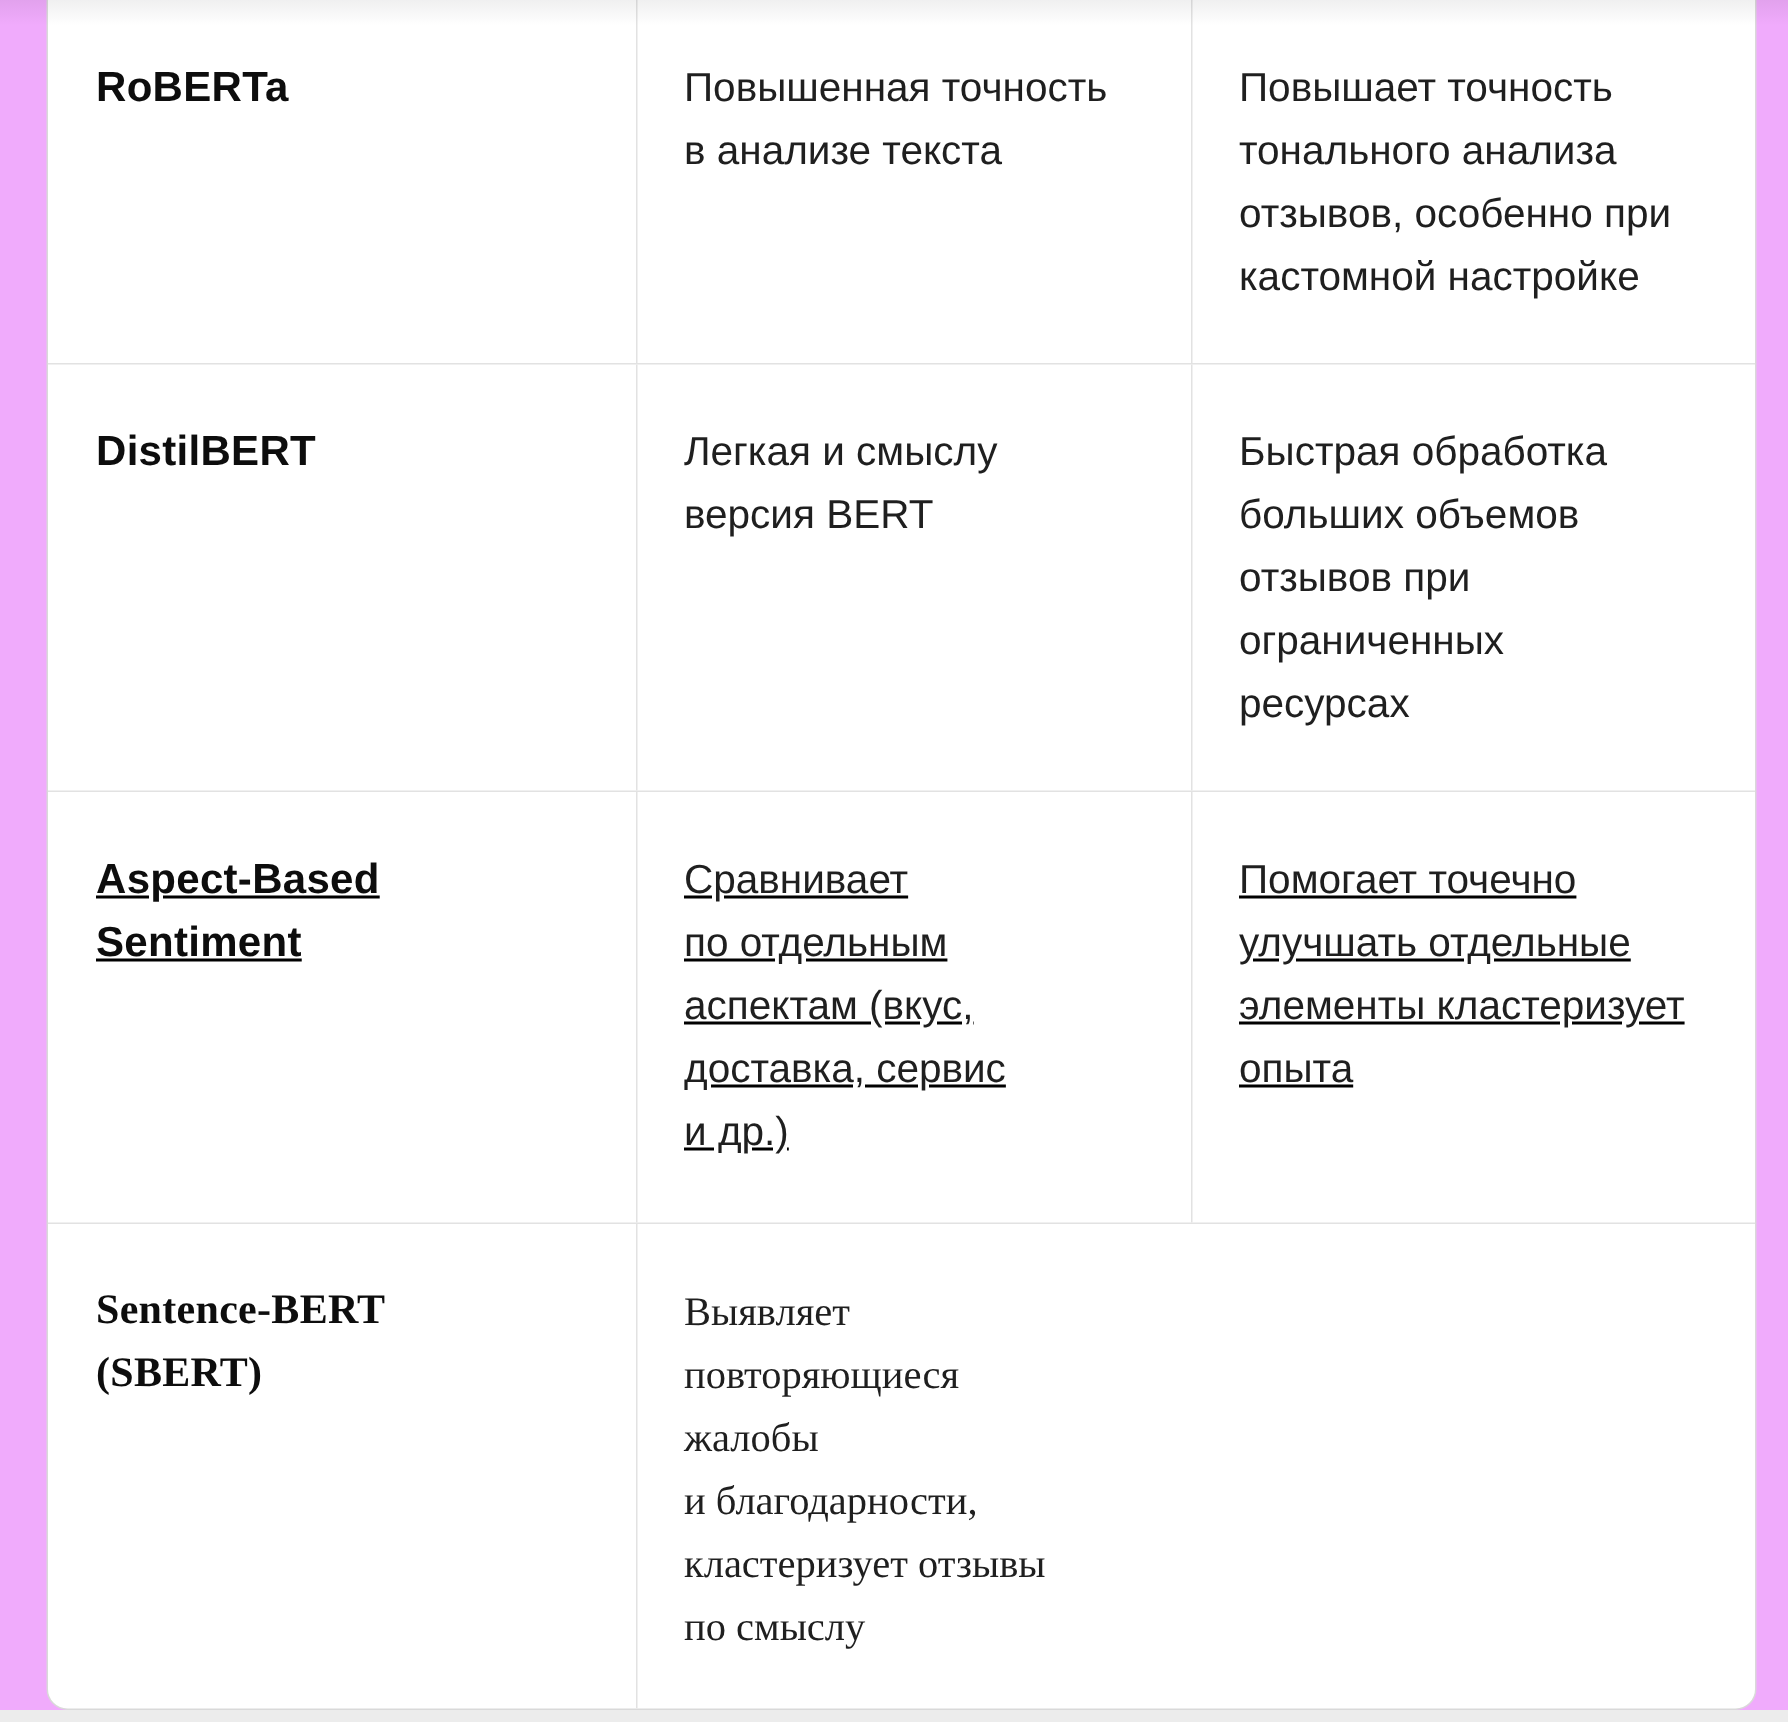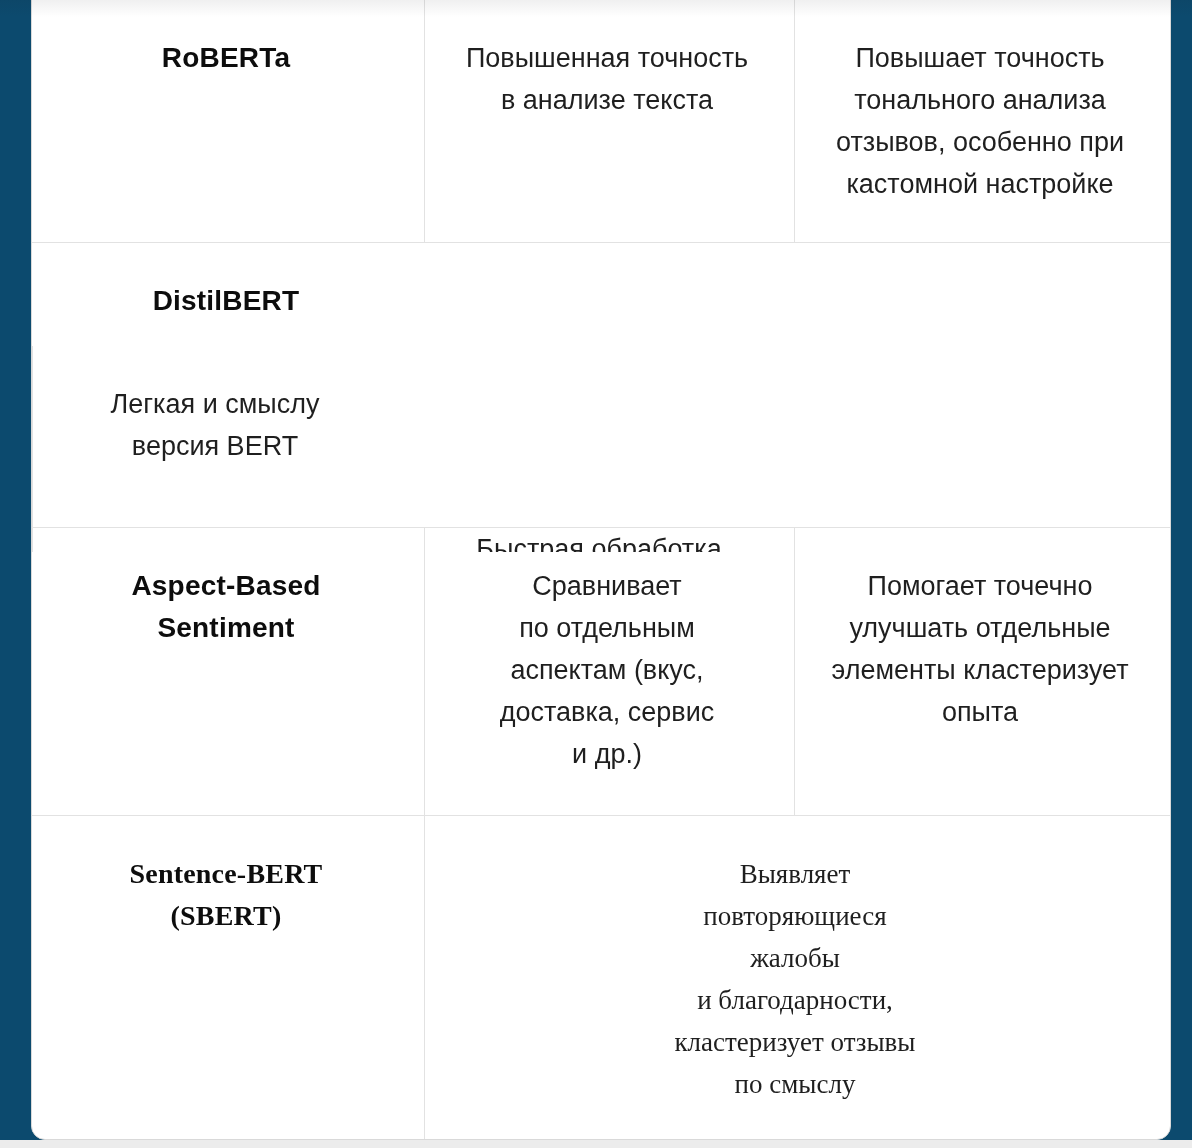--- a/index.html
+++ b/index.html
@@ -6,22 +6,21 @@
   html, body { background: #ffffff; }
   body {
     font-family: "Liberation Sans", "DejaVu Sans", sans-serif;
     -webkit-font-smoothing: antialiased;
   }
   .screen {
     position: relative;
     width: 1192px;
     height: 1148px;
     overflow: hidden;
-    background: #0c4a6e;
-    text-align: center;
+    background: #f0abfc;
   }
   
   .card {
     position: absolute;
     left: 31px;
     top: -20px;
     width: 1140px;
     height: 1160px;
     background: #ffffff;
     border: 1px solid #d9d9d9;
@@ -30,22 +29,22 @@
     flex-direction: column;
     overflow: hidden;
     z-index: 1;
   }
   .row {
     display: flex;
     flex-shrink: 0;
     border-bottom: 1px solid #e2e2e2;
   }
   .row.r0 { height: 262px; }
-  .row.r1 { height: 285px; flex-direction: column; }
-  .row.r2 { height: 288px; }
+  .row.r1 { height: 285px; }
+  .row.r2 { height: 288px; text-decoration: underline; }
   .row.r3 { flex: 1 1 auto; border-bottom: none; font-family: Liberation Serif, serif; }
   .cell {
     padding: 37px 36px 24px 32px;
     font-size: 27px;
     line-height: 42px;
     color: #1f1f1f;
     white-space: pre-line;
     overflow: hidden;
   }
   .r0 .cell { padding-top: 56px; }

